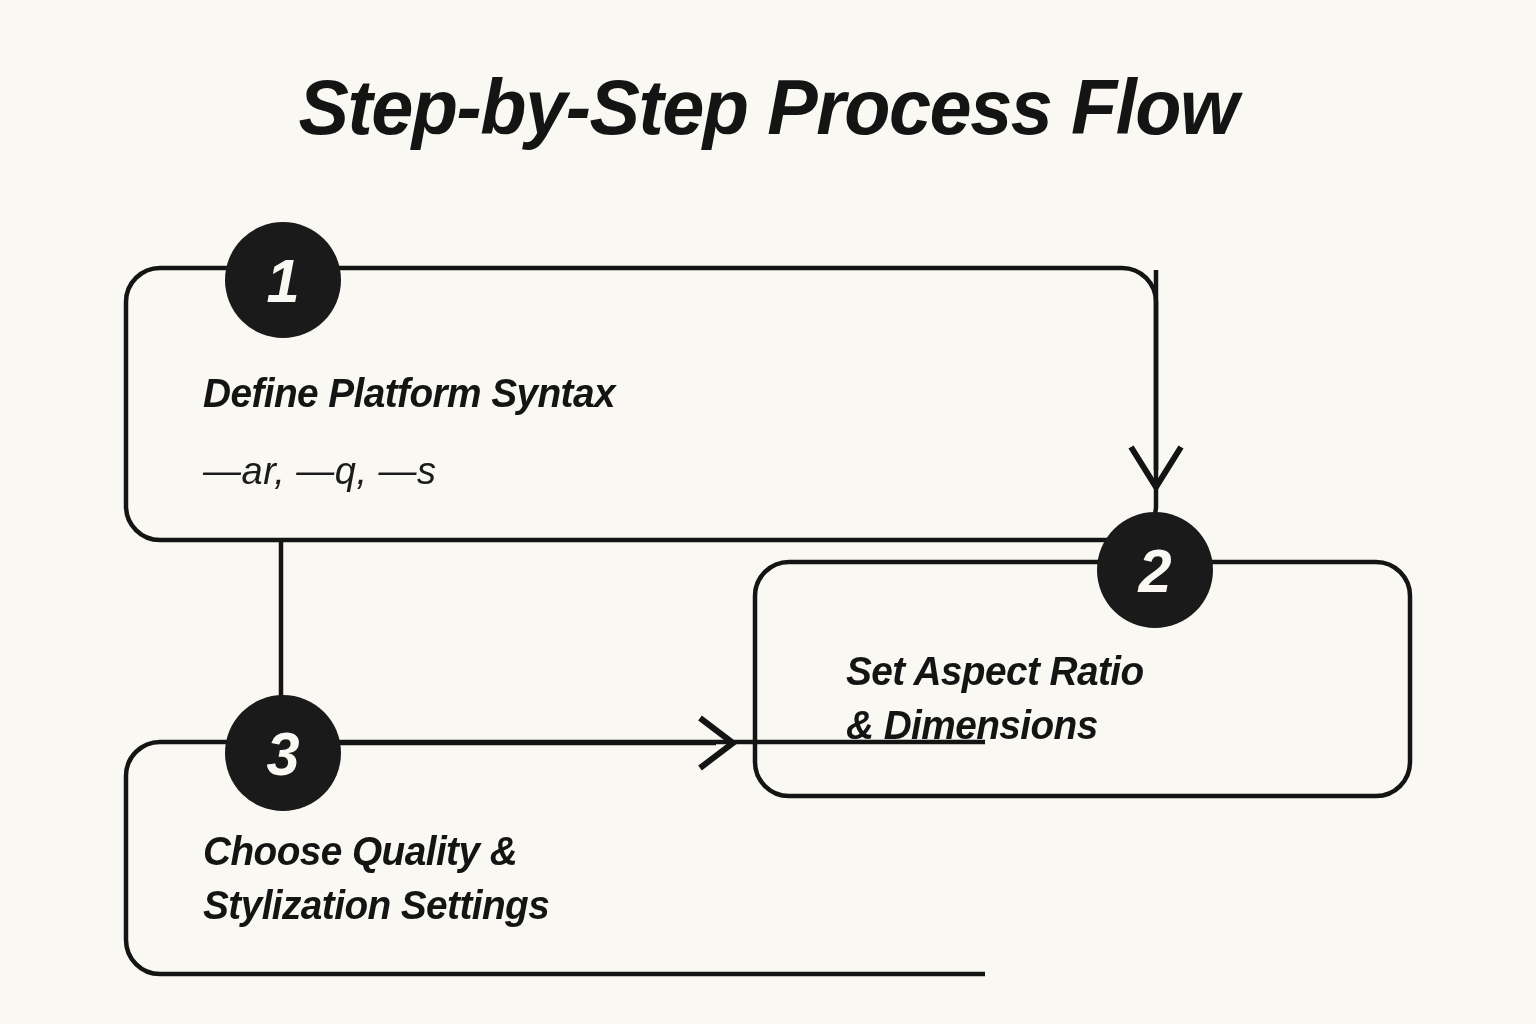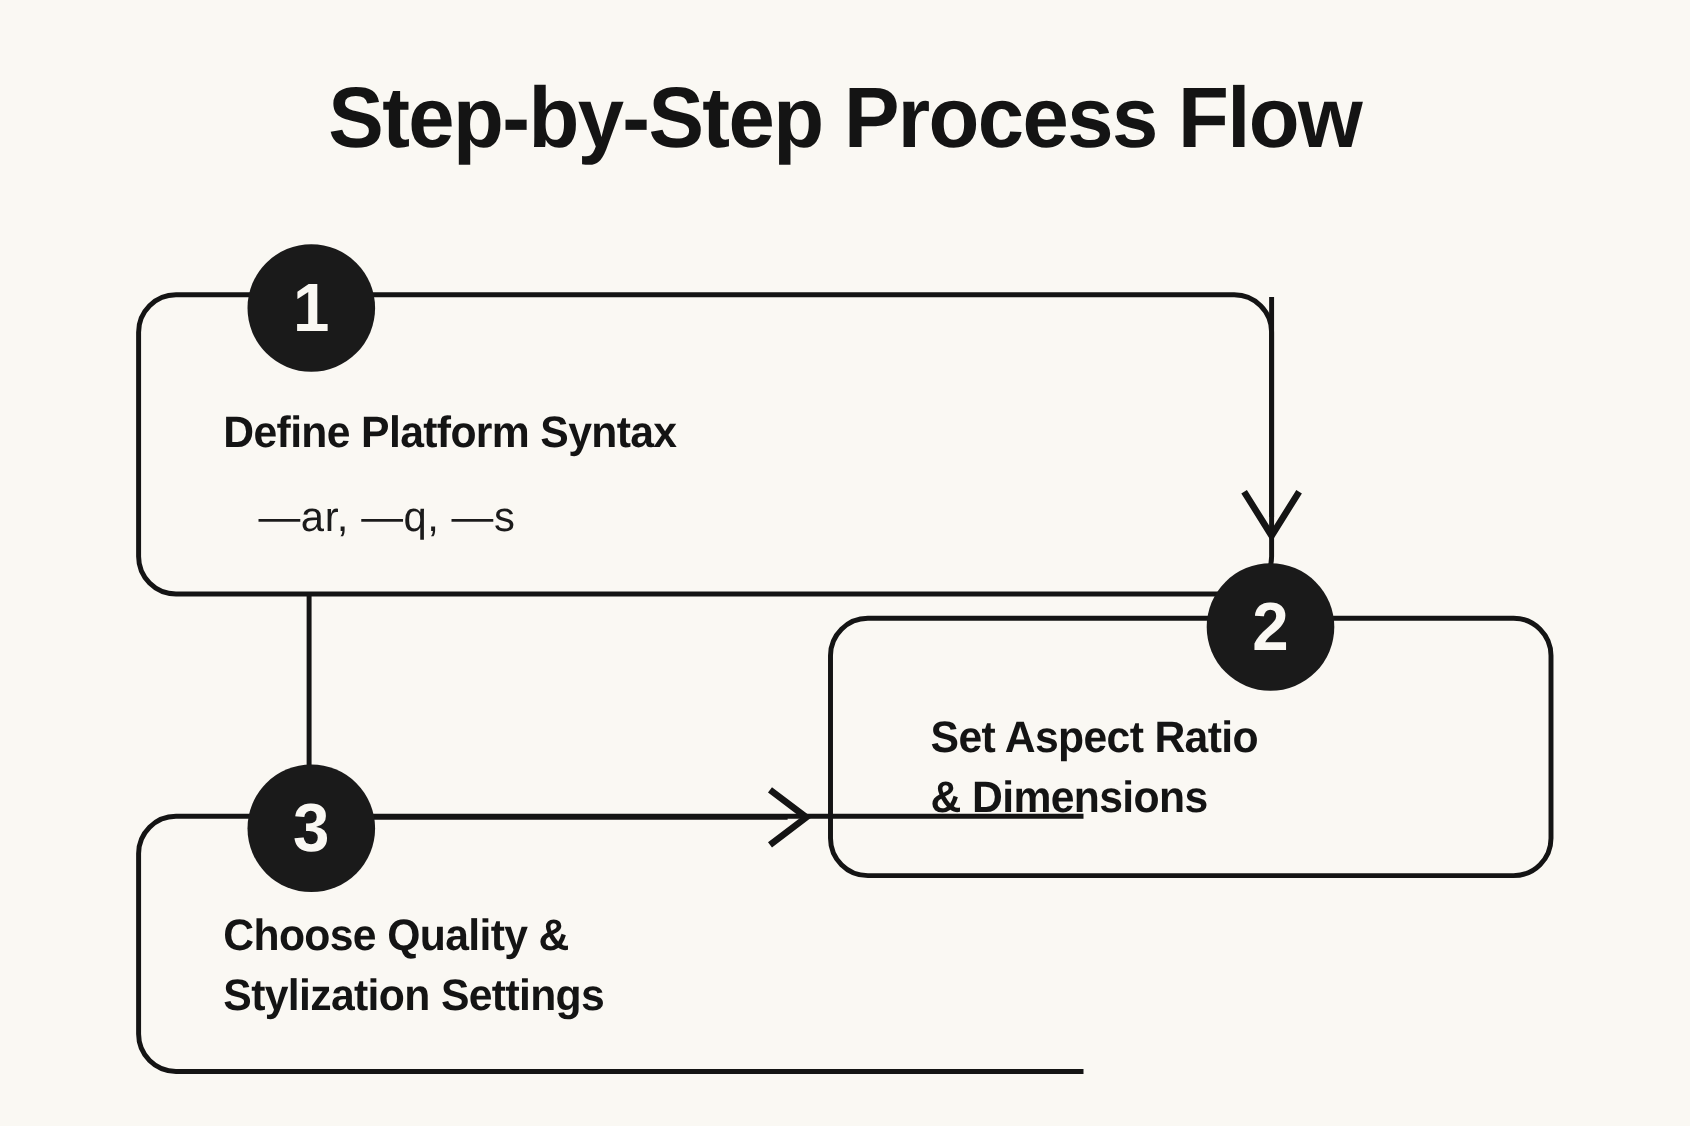--- a/index.html
+++ b/index.html
@@ -7,20 +7,21 @@
     padding: 0;
     background: #FAF8F3;
   }
   #canvas {
     position: relative;
     width: 1536px;
     height: 1024px;
     background: #FAF8F3;
     overflow: hidden;
     font-family: "Liberation Sans", sans-serif;
+    font-style: italic;
   }
   #diagram-svg {
     position: absolute;
     inset: 0;
     width: 1536px;
     height: 1024px;
   }
 
   .page-title {
     position: absolute;
@@ -53,21 +54,21 @@
   }
   .card-sub {
     font-weight: 400;
     font-size: 38px;
     line-height: 48px;
     letter-spacing: 0.5px;
     color: #1b1b1b;
   }
 
   #card1-heading { left: 203px; top: 366px; }
-  #card1-sub     { left: 203px; top: 447px; margin-left: 32px; }
+  #card1-sub     { left: 203px; top: 447px; }
   #card2-heading { left: 846px; top: 644px; }
   #card3-heading { left: 203px; top: 824px; }
 
   .badge-num {
     position: absolute;
     color: #FAF8F3;
     font-family: "Liberation Sans", sans-serif;
     font-weight: 700;
     font-size: 62px;
     line-height: 1;

